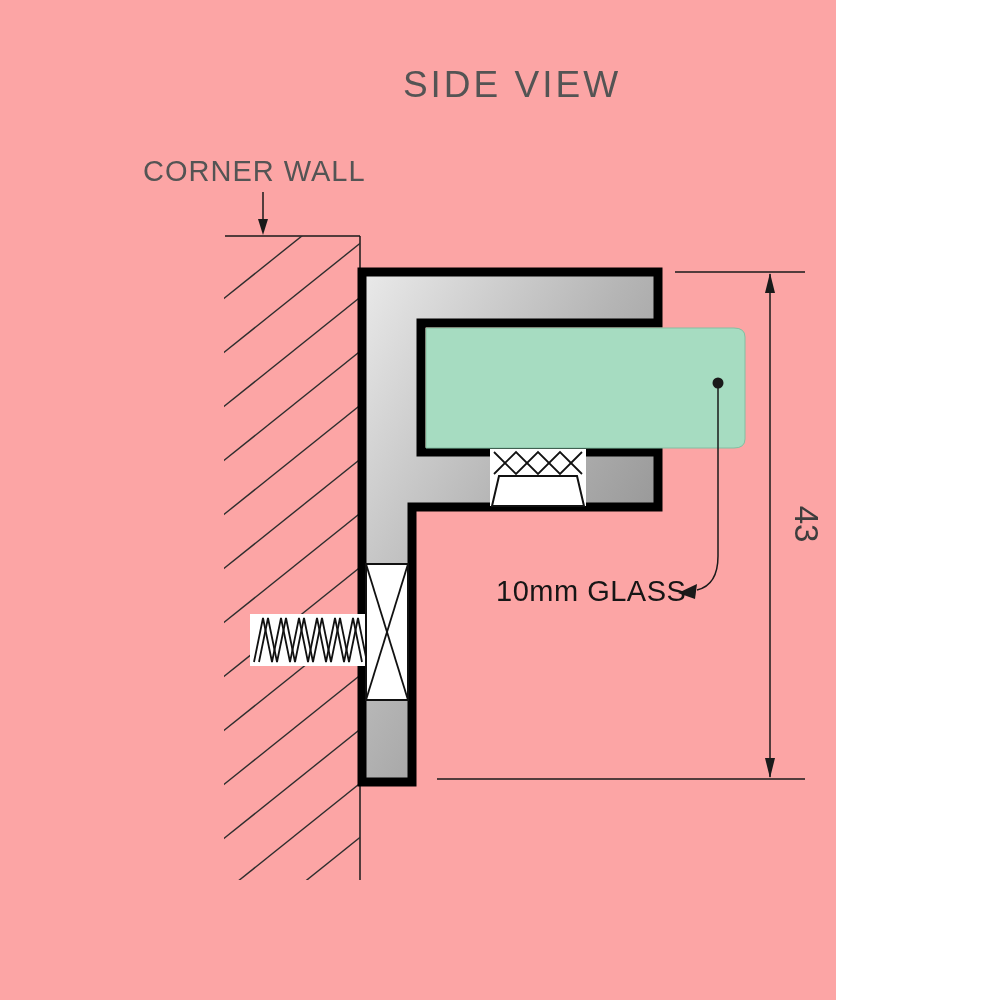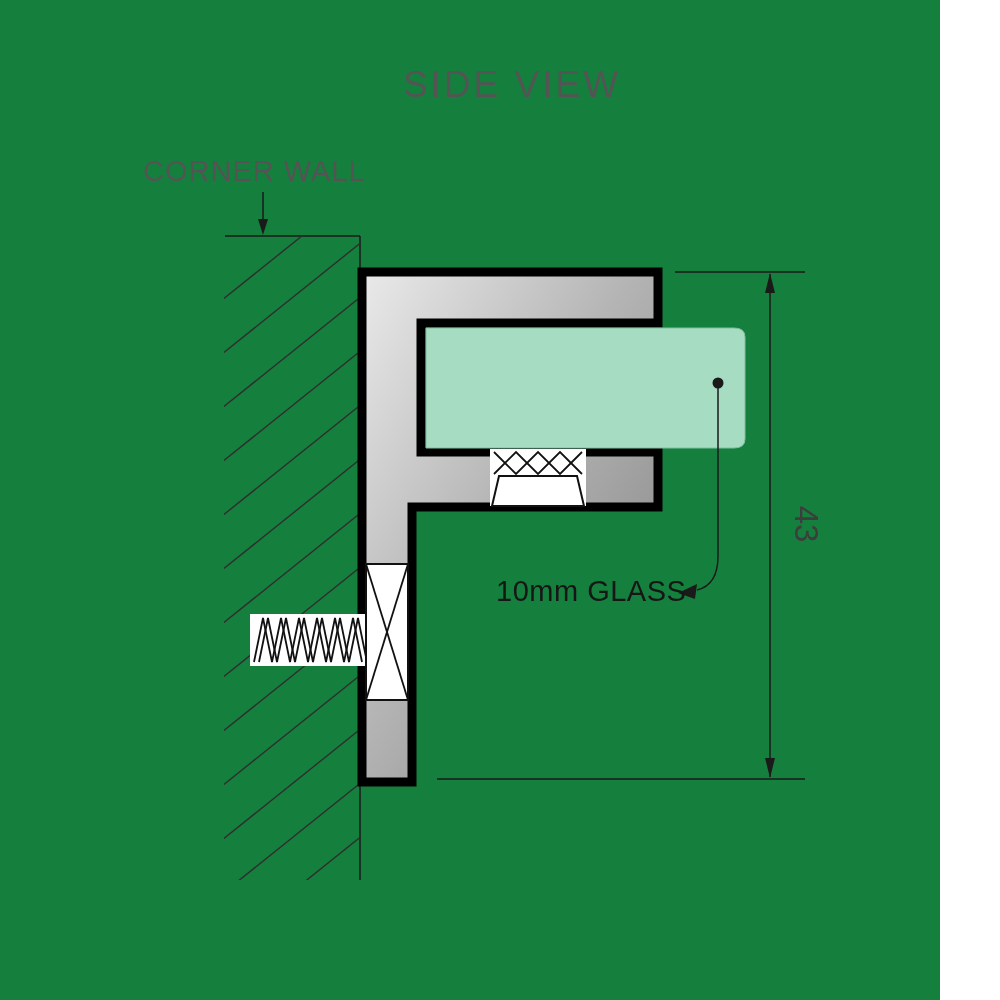--- a/index.html
+++ b/index.html
@@ -9,21 +9,21 @@
     --line:#1a1a1a;
     --label-gray:#545454;
     --label-dark:#161616;
     --dim-text:#3d3d3d;
     --metal-light:#eaeaea;
     --metal-mid:#b5b5b5;
     --metal-dark:#7e7e7e;
   }
   html,body{margin:0;padding:0;background:#ffffff;}
   .page{
-    width:940px;height:1000px;background:#15803d;position:relative;
+    width:836px;height:1000px;background:#fca5a5;position:relative;
     font-family:"Liberation Sans",sans-serif;overflow:hidden;
   }
   svg{display:block;}
   text{font-family:"Liberation Sans",sans-serif;}
   .title-text{fill:var(--label-gray);font-size:37px;letter-spacing:3px;}
   .callout-gray{fill:var(--label-gray);font-size:29px;letter-spacing:1px;}
   .callout-dark{fill:var(--label-dark);font-size:29px;letter-spacing:0.5px;}
   .dim-text{fill:var(--dim-text);font-size:33px;}
   .thin{stroke:var(--line);stroke-width:1.5;fill:none;}
   .hatch{stroke:#2e2e2e;stroke-width:1.4;}

